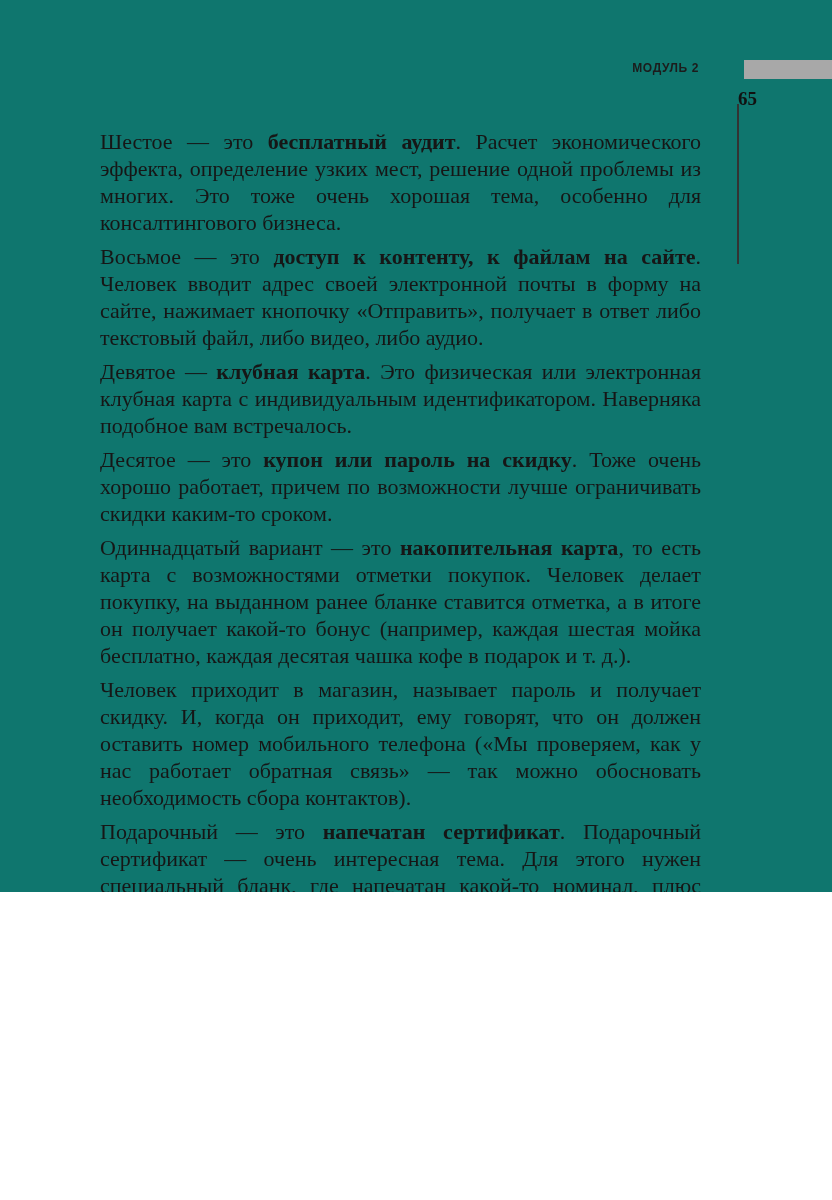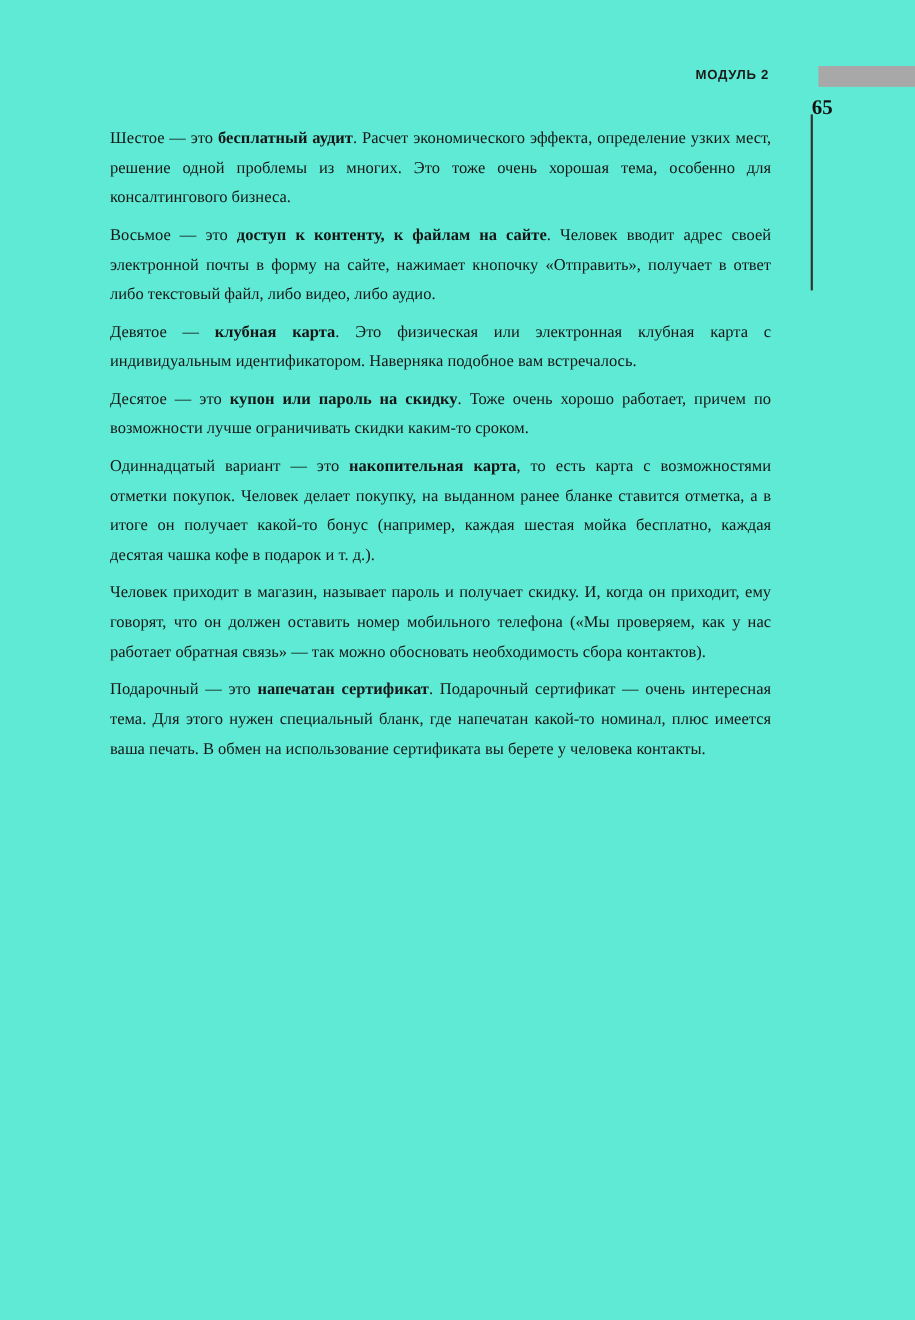--- a/index.html
+++ b/index.html
@@ -4,22 +4,22 @@
 <style>
   * { margin: 0; padding: 0; box-sizing: border-box; }
   html, body { background: #ffffff; }
   body {
     width: 832px; height: 1200px;
     font-family: "Liberation Serif", serif;
     color: #161616;
   }
   .page {
     position: relative;
-    width: 832px; height: 1200px;
-    background: #5eead4;
+    width: 832px; height: 892px;
+    background: #0f766e;
     overflow: hidden;
   }
   .running-title {
     position: absolute;
     top: 61px; right: 133px;
     font-family: "Liberation Sans", sans-serif;
     font-weight: bold;
     font-size: 12px;
     letter-spacing: 0.6px;
     color: #1c1c1c;
@@ -39,23 +39,23 @@
     color: #111111;
   }
   .v-rule {
     position: absolute;
     top: 104px; left: 737px;
     width: 2px; height: 160px;
     background: #333333;
   }
   .text-column {
     position: absolute;
-    top: 113px; left: 100px;
+    top: 128px; left: 100px;
     width: 601px;
-    font-size: 15px;
+    font-size: 22px;
     line-height: 27px;
     text-align: justify;
     color: #161616;
   }
   .para { margin-bottom: 7px; }
   .para:last-child { margin-bottom: 0; }
   .bold { font-weight: bold; }
 </style>
 </head>
 <body>

